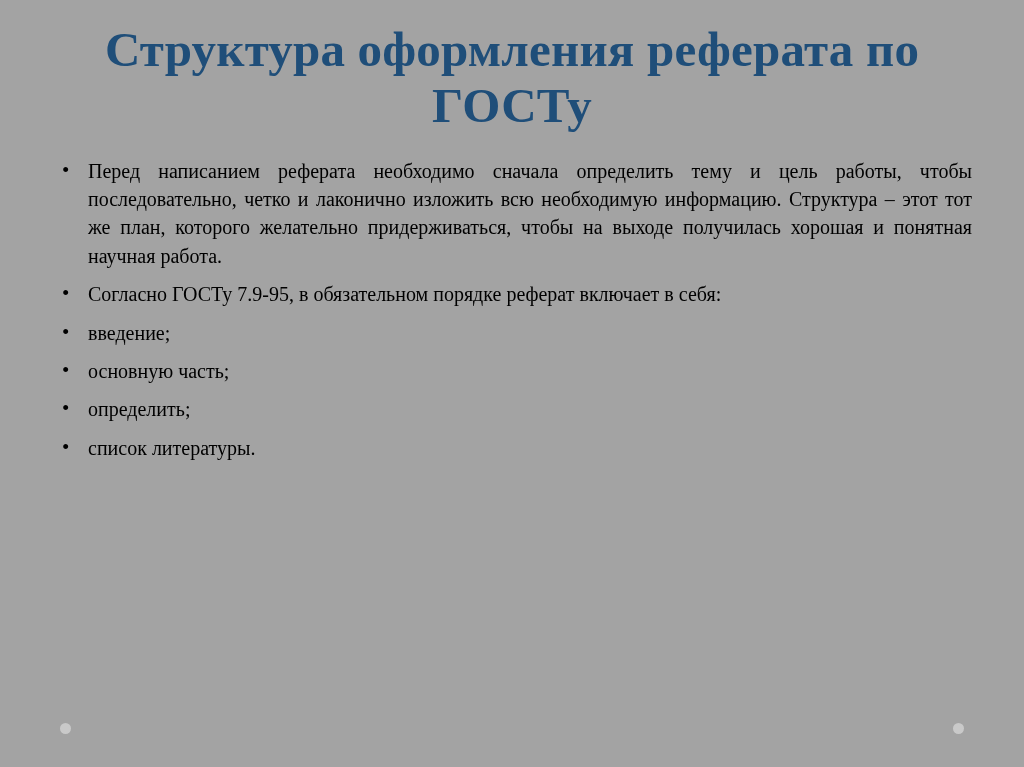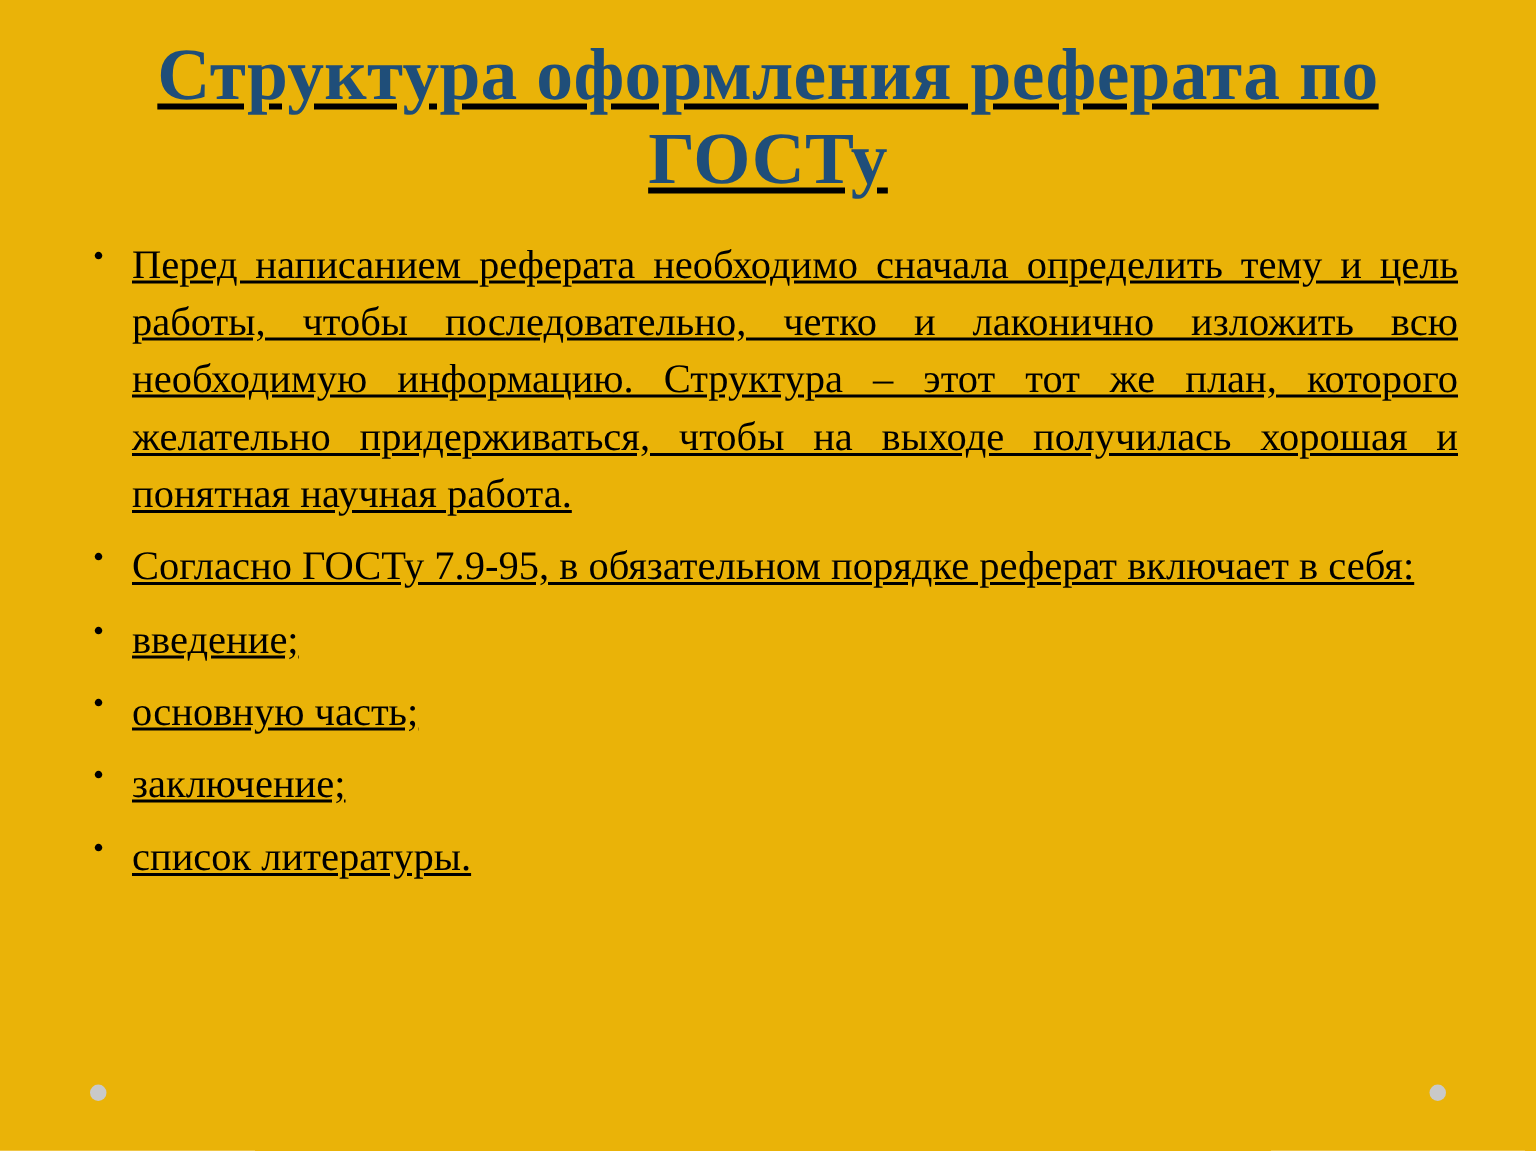--- a/index.html
+++ b/index.html
@@ -13,22 +13,21 @@
     font-family: "Liberation Serif", serif;
     overflow: hidden;
     position: relative;
   }
 
   .slide {
     position: relative;
     width: 1024px;
     height: 767px;
     box-sizing: border-box;
-    background: #eab308;
-    text-decoration: underline;
+    background: #a3a3a3;
   }
 
   .slide-title {
     margin: 0;
     padding: 22px 90px 0 90px;
     text-align: center;
     color: #1f4e79;
     font-family: "Liberation Serif", serif;
     font-weight: bold;
     font-size: 49px;
@@ -45,21 +44,21 @@
   ul.bullets {
     list-style: none;
     margin: 0;
     padding: 0;
   }
 
   ul.bullets > li {
     position: relative;
     padding-left: 48px;
     margin-bottom: 10px;
-    font-size: 27px;
+    font-size: 20px;
     line-height: 1.42;
     text-align: justify;
     text-justify: inter-word;
   }
 
   ul.bullets > li::before {
     content: "•";
     position: absolute;
     left: 22px;
     top: -2px;
@@ -114,21 +113,21 @@
       <li class="para">Перед написанием реферата необходимо сначала определить тему и цель работы, чтобы последовательно, четко и лаконично изложить всю необходимую информацию. Структура – этот тот же план, которого желательно придерживаться, чтобы на выходе получилась хорошая и понятная научная работа.</li>
 
       <li class="para spacer-before">Согласно ГОСТу 7.9-95, в обязательном порядке реферат включает в себя:</li>
 
 
 
       <li class="sub">введение;</li>
 
       <li class="sub">основную часть;</li>
 
-      <li class="sub">заключение;</li>
+      <li class="sub">определить;</li>
 
       <li class="sub">список литературы.</li>
 
     </ul>
   </div>
 
   <div class="footer-dots">
     <span class="dot left"></span>
     <span class="dot right"></span>
   </div>

